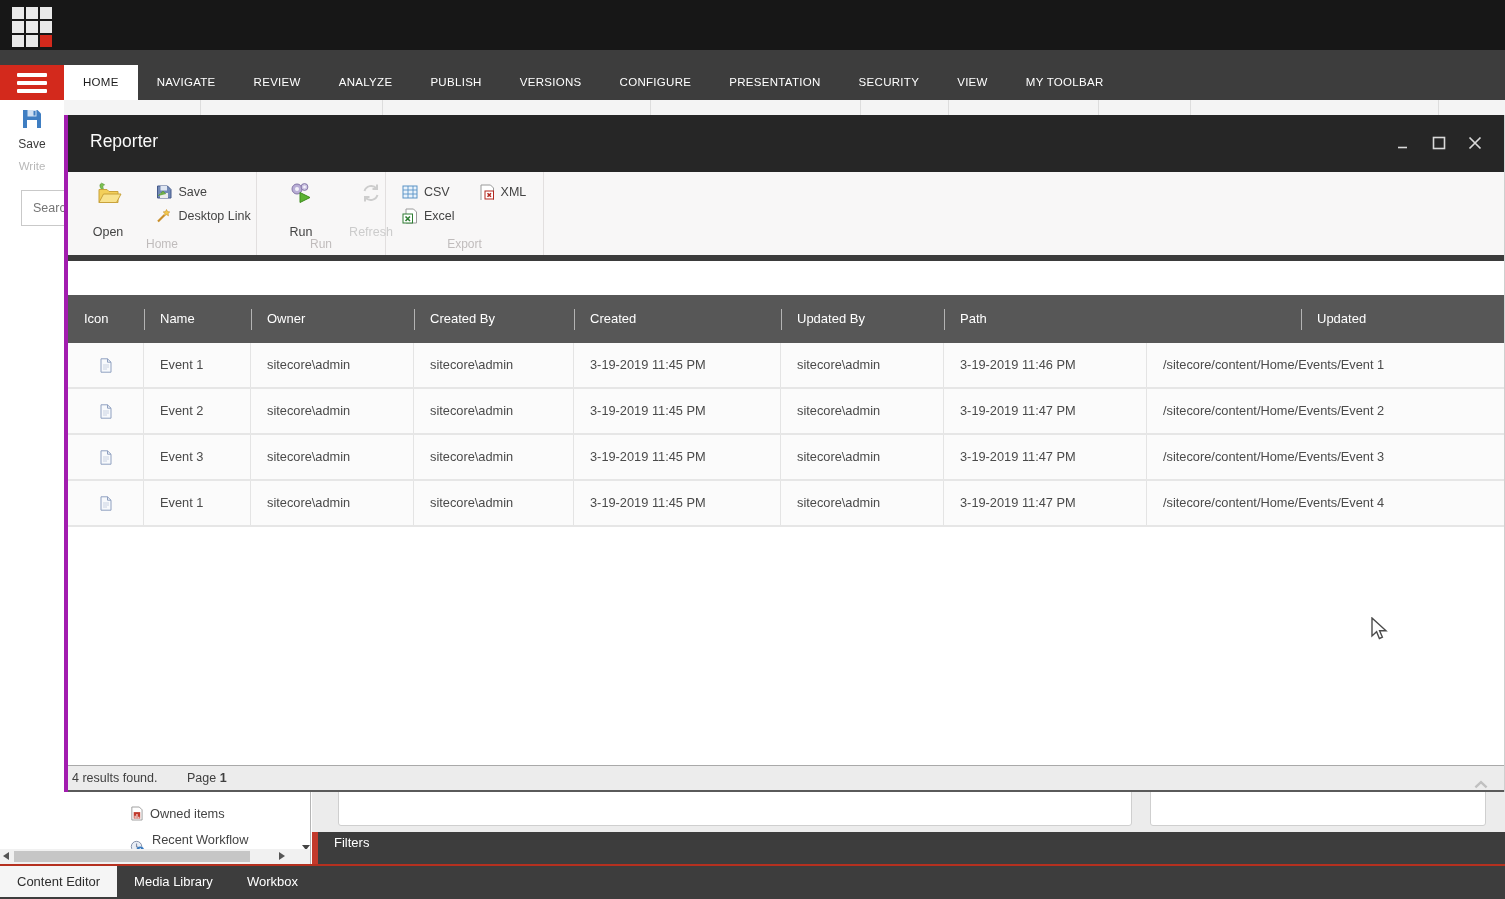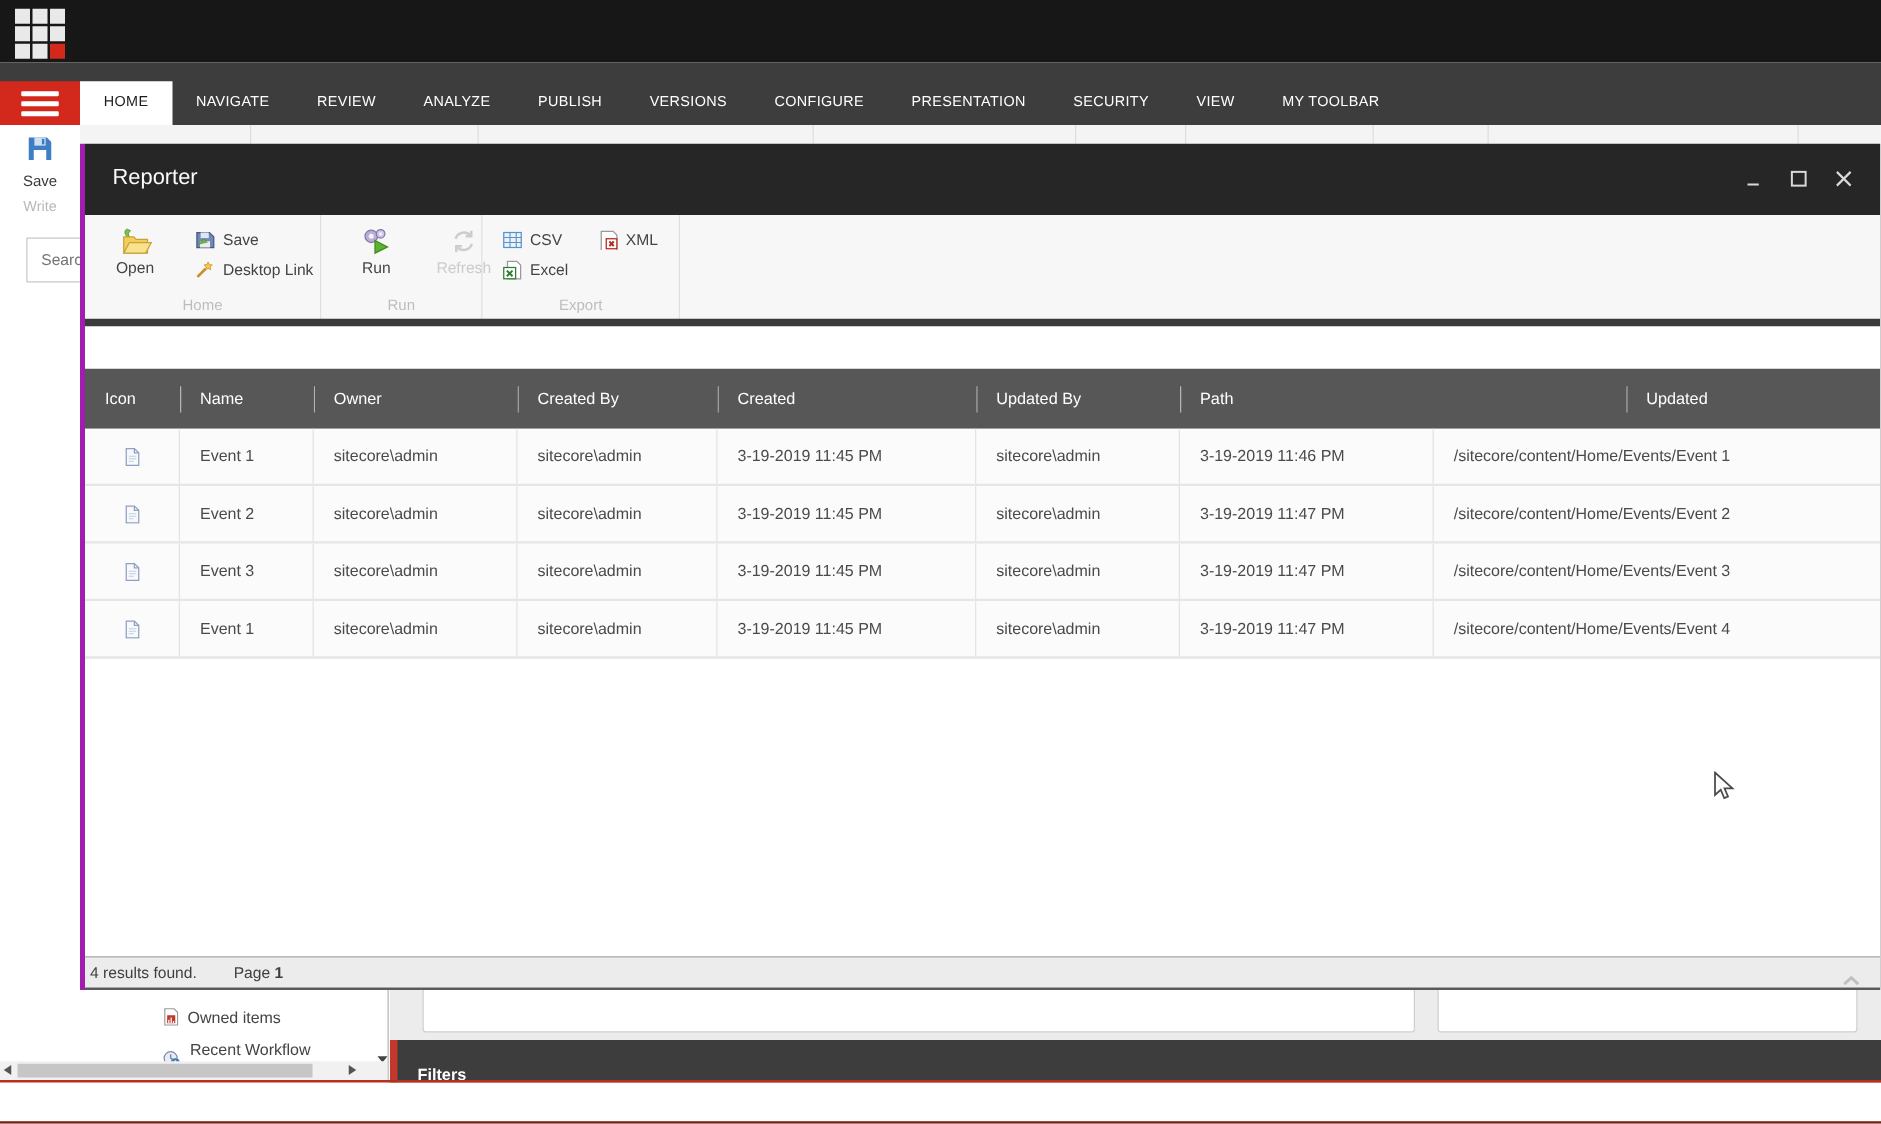--- a/index.html
+++ b/index.html
@@ -38,21 +38,21 @@
   .dialog { position:absolute; left:64px; top:115px; width:1441px; height:677px; background:#fff; z-index:10;
             border-left:4px solid #a21caf; border-right:1px solid #cfcfcf; }
   .titlebar { position:absolute; left:0; top:0; width:100%; height:57px; background:#262626; }
   .dlg-title { position:absolute; left:22px; top:16px; font-size:17.5px; color:#fafafa; }
   .win-controls { position:absolute; right:18px; top:15px; display:flex; gap:14px; }
   .win-btn { width:22px; height:26px; display:flex; align-items:center; justify-content:center; cursor:pointer; }
   
   .toolbar { position:absolute; left:0; top:57px; width:100%; height:83px; background:#f8f7f7; display:flex; }
   .tb-group { position:relative; height:83px; border-right:1px solid #e2dfdf; padding:9px 0 0 18px; }
   .grp-label { position:absolute; bottom:4px; left:0; right:0; text-align:center; font-size:12px; color:#c0bcbc; }
-  .bigbtn { display:inline-flex; flex-direction:column; align-items:center; gap:2px; vertical-align:top;
+  .bigbtn { display:inline-flex; flex-direction:column; align-items:center; gap:20px; vertical-align:top;
             font-size:12.5px; color:#444; cursor:pointer; min-width:44px; }
   .bigbtn.disabled { color:#cccccc; cursor:default; }
   .stack { display:inline-flex; flex-direction:column; gap:6px; vertical-align:top; margin-top:2px; }
   .smallbtn { display:flex; align-items:center; gap:6px; font-size:12.5px; color:#444; cursor:pointer; height:18px; }
   .g-home { width:189px; }
   .g-run  { width:129px; display:flex; gap:26px; padding-left:22px; }
   .g-export { width:158px; display:flex; gap:24px; padding-left:16px; }
   .tb-rest { flex:1; border:none; }
   
   .dark-strip { position:absolute; left:0; top:140px; width:100%; height:6px; background:#3b3b3b; }
@@ -85,21 +85,21 @@
                       border-top:5px solid #444; margin-left:4px; }
   .hscroll { position:absolute; left:0; top:57px; width:100%; height:15px; background:#f1f1f1; }
   .hscroll .thumb { position:absolute; left:14px; top:2px; width:236px; height:11px; background:#c6c6c6; }
   .arr { position:absolute; top:3px; width:0; height:0; border-top:4.5px solid transparent; border-bottom:4.5px solid transparent; }
   .arr.left { left:3px; border-right:6px solid #555; }
   .arr.right { left:279px; border-left:6px solid #555; }
   .under-right { position:absolute; left:312px; top:792px; width:1193px; height:74px; background:#ececec; overflow:hidden; }
   .ghost-box { position:absolute; top:-6px; height:40px; background:#fff; border:1px solid #cfcfcf; border-radius:3px; }
   .filters-bar { position:absolute; left:0; bottom:0; width:100%; height:34px; background:var(--darkbar);
                  border-left:6px solid #c2392b; }
-  .filters-bar .txt { position:absolute; left:16px; top:20px; font-size:13px; font-weight:bold; color:#fff; }
+  .filters-bar .txt { position:absolute; left:16px; top:3px; font-size:13px; font-weight:normal; color:#fff; }
   .red-line { position:absolute; left:0; top:864px; width:100%; height:2px; background:#b5301f; z-index:12; }
   
   .bottom-tabs { position:absolute; left:0; top:866px; width:100%; height:33px; background:var(--darkbar); display:flex; z-index:11; }
   .btab { height:31px; line-height:31px; padding:0 17px; color:#fff; font-size:13px; cursor:pointer; }
   .btab.active { background:#f5f5f5; color:#2e2e2e; }
   .bottom-red { position:absolute; left:0; bottom:0; width:100%; height:2px; background:#7e1d12; }
   
   .cursor { position:absolute; left:1368px; top:617px; z-index:50; pointer-events:none; }
 </style>
 </head>
@@ -403,19 +403,24 @@
   <div class="under-right">
     <div class="ghost-box" style="left:26px;width:794px;"></div>
     <div class="ghost-box" style="left:838px;width:336px;"></div>
     <div class="filters-bar">
       <span class="txt">Filters</span>
     </div>
   </div>
 
   <div class="red-line"></div>
 
+  <footer class="bottom-tabs" id="bottom-tabs">
+      <div class="btab active">Content Editor</div>
+      <div class="btab">Media Library</div>
+      <div class="btab">Workbox</div>
+    </footer>
   <div class="bottom-red"></div>
 
   <svg class="cursor" width="22" height="24" viewBox="0 0 22 24">
     <path d="M4 1 L4 19 L8.6 14.8 L11.4 21.5 L14.4 20.2 L11.6 13.7 L18 13.7 Z" fill="#fdfdfd" stroke="#4a4a4a" stroke-width="1.4"></path>
   </svg>
 
 </div>
 
 </body></html>

